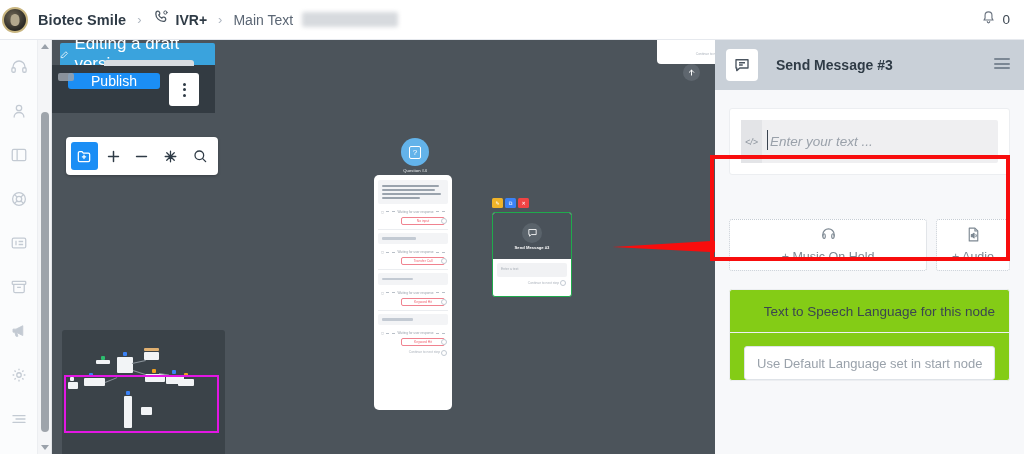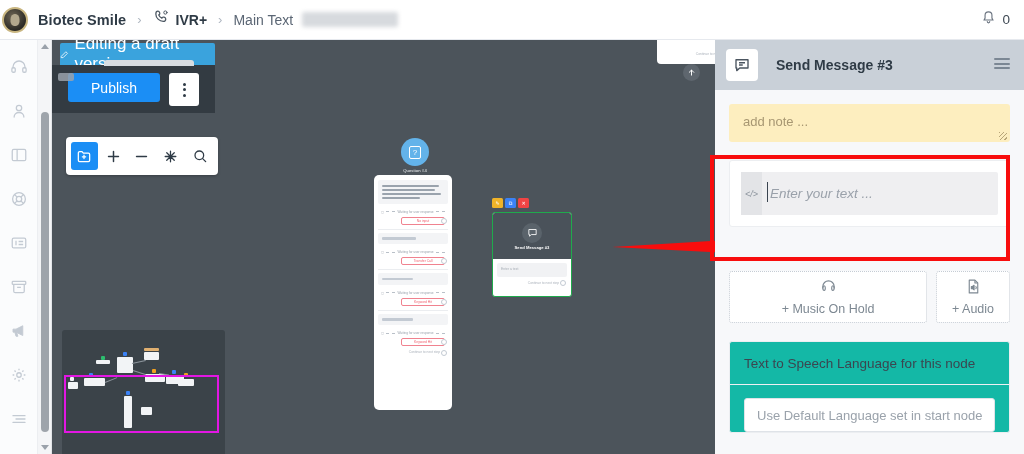--- a/index.html
+++ b/index.html
@@ -112,21 +112,21 @@
   }
   .publish-panel::before {
     content:""; position:absolute; left: 52px; top: -5px; width: 90px; height: 6px;
     background: #d8dde2; border-radius: 3px 3px 0 0;
   }
   .publish-panel::after {
     content:""; position:absolute; left: 6px; top: 8px; width: 16px; height: 8px;
     background: #9aa2aa; border-radius: 2px; opacity: .85;
   }
   .btn-publish {
-    position: absolute; left: 16px; top: 8px; width: 92px; height: 29px;
+    position: absolute; left: 16px; top: 8px; width: 92px; height: 16px;
     background: #1b8ef5; color: #fff; font-size: 14px; border: 0; border-radius: 3px;
     display: flex; align-items: center; justify-content: center; cursor: pointer;
   }
   .btn-kebab {
     position: absolute; left: 117px; top: 8px; width: 30px; height: 33px;
     background: #fff; border-radius: 3px; display: flex; flex-direction: column;
     align-items: center; justify-content: center; gap: 2.5px; cursor: pointer;
   }
   .btn-kebab i { width: 3px; height: 3px; border-radius: 50%; background: #2f3b46; display:block; }
 
@@ -274,21 +274,21 @@
   .add-tile {
     border: 1.5px dotted #c5ccd4; border-radius: 3px; height: 52px;
     display:flex; flex-direction:column; align-items:center; justify-content:center; gap:4px;
     color:#7d8892; font-size: 12.5px; background:#fff; cursor:pointer;
   }
   .add-tile.t1 { width: 66px; }
   .add-tile.t2 { width: 74px; }
   .add-tile.t3 { flex: 1; }
 
   .tts-card {
-    margin: 18px 14px 0; background:#14b8a6; border:1px solid #eceef1; border-radius:3px;
+    margin: 18px 14px 0; background:#84cc16; border:1px solid #eceef1; border-radius:3px;text-align:right;
   }
   .tts-title { font-size: 13.5px; color:#3b4650; padding: 14px 14px 13px; border-bottom:1px solid #eef0f3; }
   .tts-select {
     margin: 13px 14px 0; height: 34px; border:1px solid #dfe3e8; border-radius:3px;
     display:flex; align-items:center; padding-left: 12px; font-size:13px; color:#9aa2ab;
     background:#fff;
   }
 </style>
 </head>
 <body>
@@ -575,24 +575,20 @@
         </svg>
       </div>
       <div class="ph-title">Send Message #3</div>
       <div class="ph-burger">
           <i></i>
           <i></i>
           <i></i>
         </div>
     </div>
 
-    <div class="note-box">
-      <div class="ph">add note ...</div>
-      <div class="grip"></div>
-    </div>
 
     <div class="text-card">
       <div class="tc-input">
         <div class="tc-code">&lt;/&gt;</div>
         <div class="tc-ph">
           <span class="caret"></span>
           <span>Enter your text ...</span>
         </div>
       </div>
     </div>

